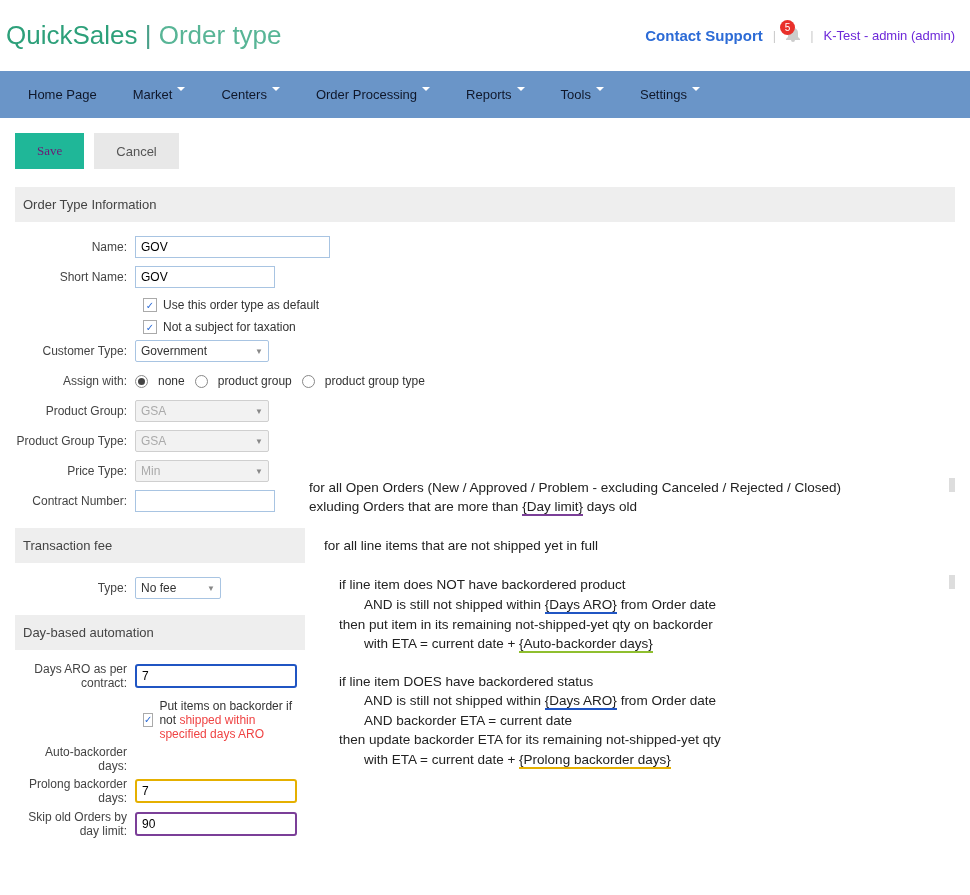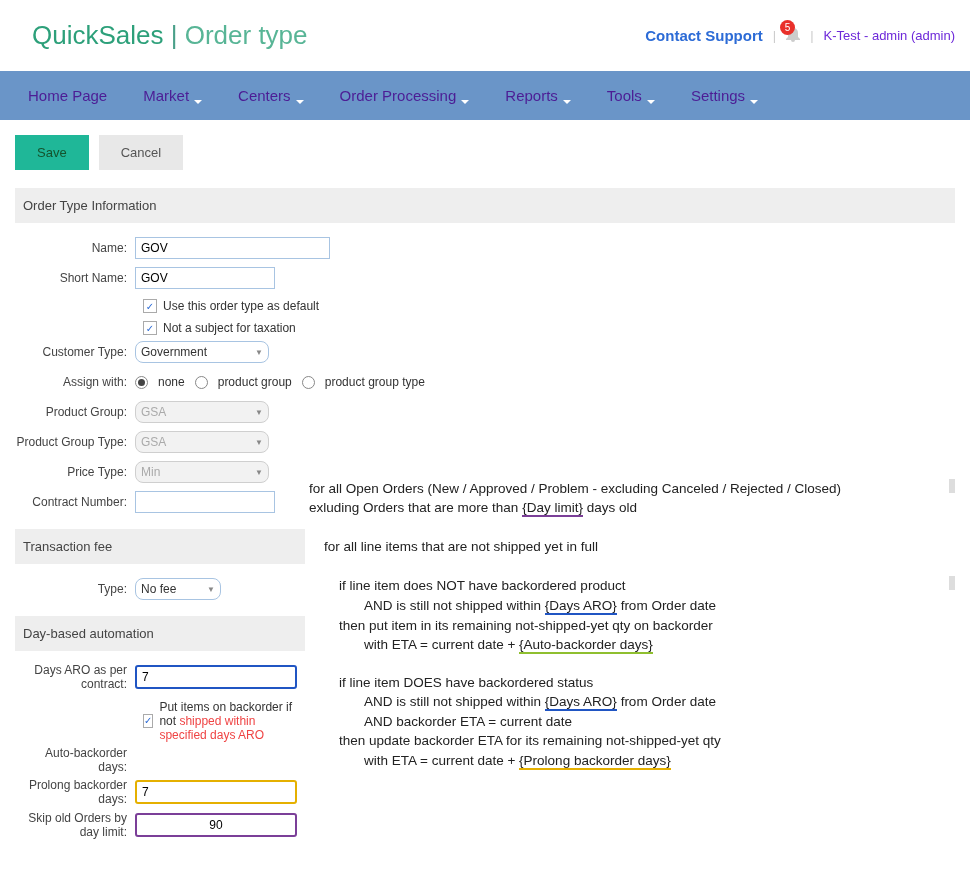--- a/index.html
+++ b/index.html
@@ -1,58 +1,58 @@
 <!DOCTYPE html>
 <html><head>
 <meta charset="utf-8">
 <style>
 * { box-sizing: border-box; margin: 0; padding: 0; }
 body { font-family: Arial, Helvetica, sans-serif; font-size: 13px; color: #333; background: #fff; width: 970px; }
-.header { display: flex; align-items: center; padding: 20px 15px 20px 32px; }
+.header { display: flex; align-items: center; padding: 20px 15px 20px 6px; }
 .brand { color: #2da07a; font-size: 26px; font-weight: 400; }
 .brand .pipe { color: #4aa089; }
 .brand .sub { color: #58b596; }
 .header-right { margin-left: auto; display: flex; align-items: center; gap: 10px; }
 .contact { color: #2c6bd6; font-weight: 700; font-size: 15px; }
 .divider { color: #ccc; }
 .bell-wrap { position: relative; }
 .bell-icon { color: #ccc; font-size: 16px; }
 .badge { position: absolute; top: -6px; left: -6px; background: #e9302a; color: #fff; border-radius: 50%; width: 15px; height: 15px; font-size: 10px; display: flex; align-items: center; justify-content: center; }
 .user { color: #6d28d9; font-size: 13px; }
 .navbar { background: #6a95c8; display: flex; gap: 0; padding: 0 10px; }
-.nav-item { color: #4c1d95; padding: 16px 18px; font-size: 15px; display: flex; align-items: flex-end; gap: 5px; cursor: pointer; }
+.nav-item { color: #0f172a; padding: 16px 18px; font-size: 13px; display: flex; align-items: flex-start; gap: 5px; cursor: pointer; }
 .chevron { width: 0; height: 0; border-left: 4px solid transparent; border-right: 4px solid transparent; border-top: 4px solid #fff; display: inline-block; }
 .content { padding: 15px; }
 .btn-bar { display: flex; gap: 10px; margin-bottom: 18px; }
 .btn { padding: 10px 22px; border: none; font-size: 13px; cursor: pointer; }
-.btn-save { background: #1fb798; color: #14532d; }
+.btn-save { background: #1fb798; color: #701a75; font-family: Liberation Serif, serif; }
 .btn-cancel { background: #e8e8e8; color: #555; }
 .section-header { background: #eeeeee; padding: 10px 8px; font-size: 13px; color: #444; margin-bottom: 12px; }
 .form-row { display: flex; align-items: center; margin-bottom: 4px; min-height: 26px; }
 .form-label { width: 120px; text-align: right; padding-right: 8px; font-size: 12px; color: #444; }
 .text-input { border: 1px solid #a8c4e2; padding: 3px 5px; font-size: 12px; height: 22px; }
 .w195 { width: 195px; }
 .w140 { width: 140px; }
 .cb-row { margin-left: 128px; display: flex; align-items: center; gap: 6px; font-size: 12px; color: #333; padding: 4px 0; }
 .cb { width: 14px; height: 14px; border: 1px solid #aaa; background: #fff; display: inline-flex; align-items: center; justify-content: center; font-size: 10px; color: #2c6bd6; }
-.select { border: 1px solid #cfcfcf; background: #f7f7f7; padding: 3px 5px; font-size: 12px; height: 22px; width: 134px; display: flex; align-items: center; justify-content: space-between; border-radius: 8px; }
+.select { border: 1px solid #cfcfcf; background: #f7f7f7; padding: 3px 5px; font-size: 12px; height: 22px; width: 134px; display: flex; align-items: center; justify-content: space-between; border-radius: 2px; }
 .select .arrow { color: #888; font-size: 8px; }
 .select-blue { background: #fff; border: 1px solid #a8c4e2; }
 .select-disabled { color: #aaa; background: #f2f2f2; }
 .radio-group { display: flex; gap: 10px; align-items: center; }
 .radio { width: 13px; height: 13px; border: 1px solid #888; border-radius: 50%; display: inline-block; position: relative; }
 .radio.checked::after { content: ''; position: absolute; width: 7px; height: 7px; background: #444; border-radius: 50%; top: 2px; left: 2px; }
 .radio-label { font-size: 12px; color: #333; }
 .day-body { display: flex; gap: 4px; align-items: flex-start; }
 .day-left { width: 290px; }
 .day-input { width: 162px; height: 24px; padding: 2px 5px; font-size: 12px; border-width: 2px; border-style: solid; border-radius: 3px; }
 .db-blue { border-color: #2055c3; }
 .db-green { border-color: #8fbf2f; }
 .db-yellow { border-color: #e5b000; }
-.db-purple { border-color: #7b3f98; text-align: center; }
+.db-purple { border-color: #7b3f98; }
 .faded { color: #ef4444; margin-top: 28px; }
 .rules { font-size: 13.5px; color: #222; line-height: 1.45; flex: 1; }
 .rules .indent1 { margin-left: 15px; }
 .rules .indent2 { margin-left: 30px; }
 .rules .indent3 { margin-left: 55px; }
 .ulink { border-bottom: 2px solid; padding-bottom: 0px; }
 .ulink-blue { border-color: #2055c3; }
 .ulink-green { border-color: #8fbf2f; }
 .ulink-yellow { border-color: #e5b000; }
 .ulink-purple { border-color: #7b3f98; }

